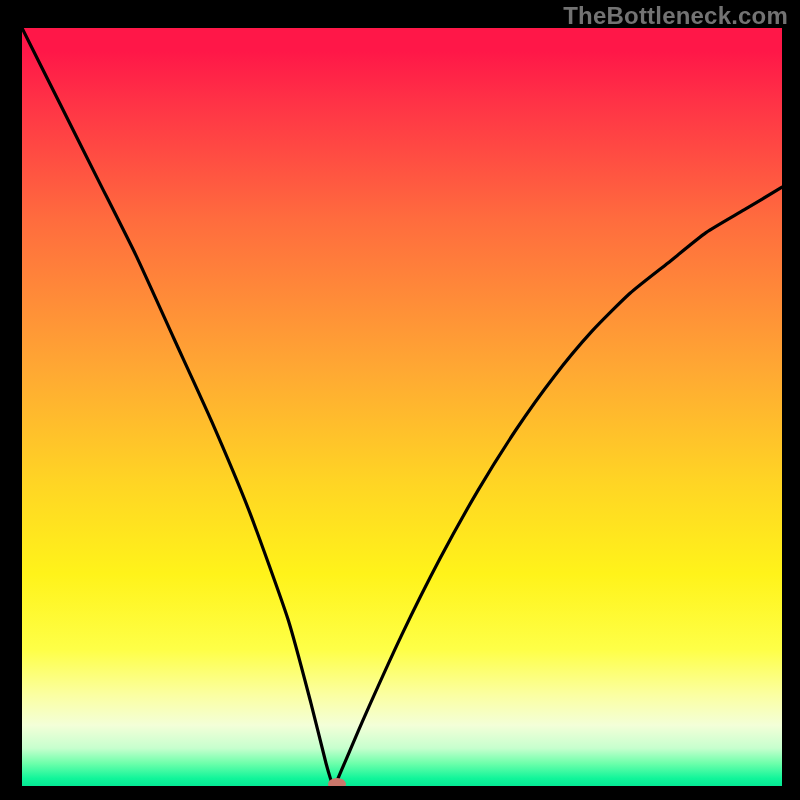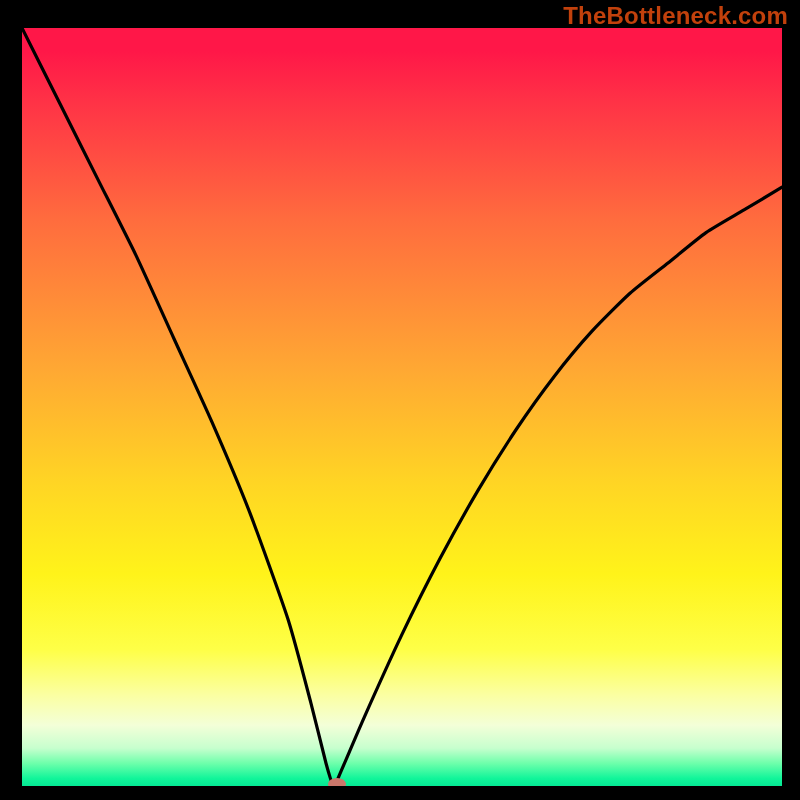--- a/index.html
+++ b/index.html
@@ -16,21 +16,21 @@
     height: 800px;
     background: #000;
   }
   .watermark {
     position: absolute;
     top: 2px;
     right: 12px;
     font-family: Arial, Helvetica, sans-serif;
     font-size: 24px;
     font-weight: 600;
-    color: #c2410c;
+    color: #737373;
     letter-spacing: 0.2px;
     z-index: 10;
   }
   .plot {
     position: absolute;
     left: 22px;
     top: 28px;
     width: 760px;
     height: 758px;
     overflow: hidden;

